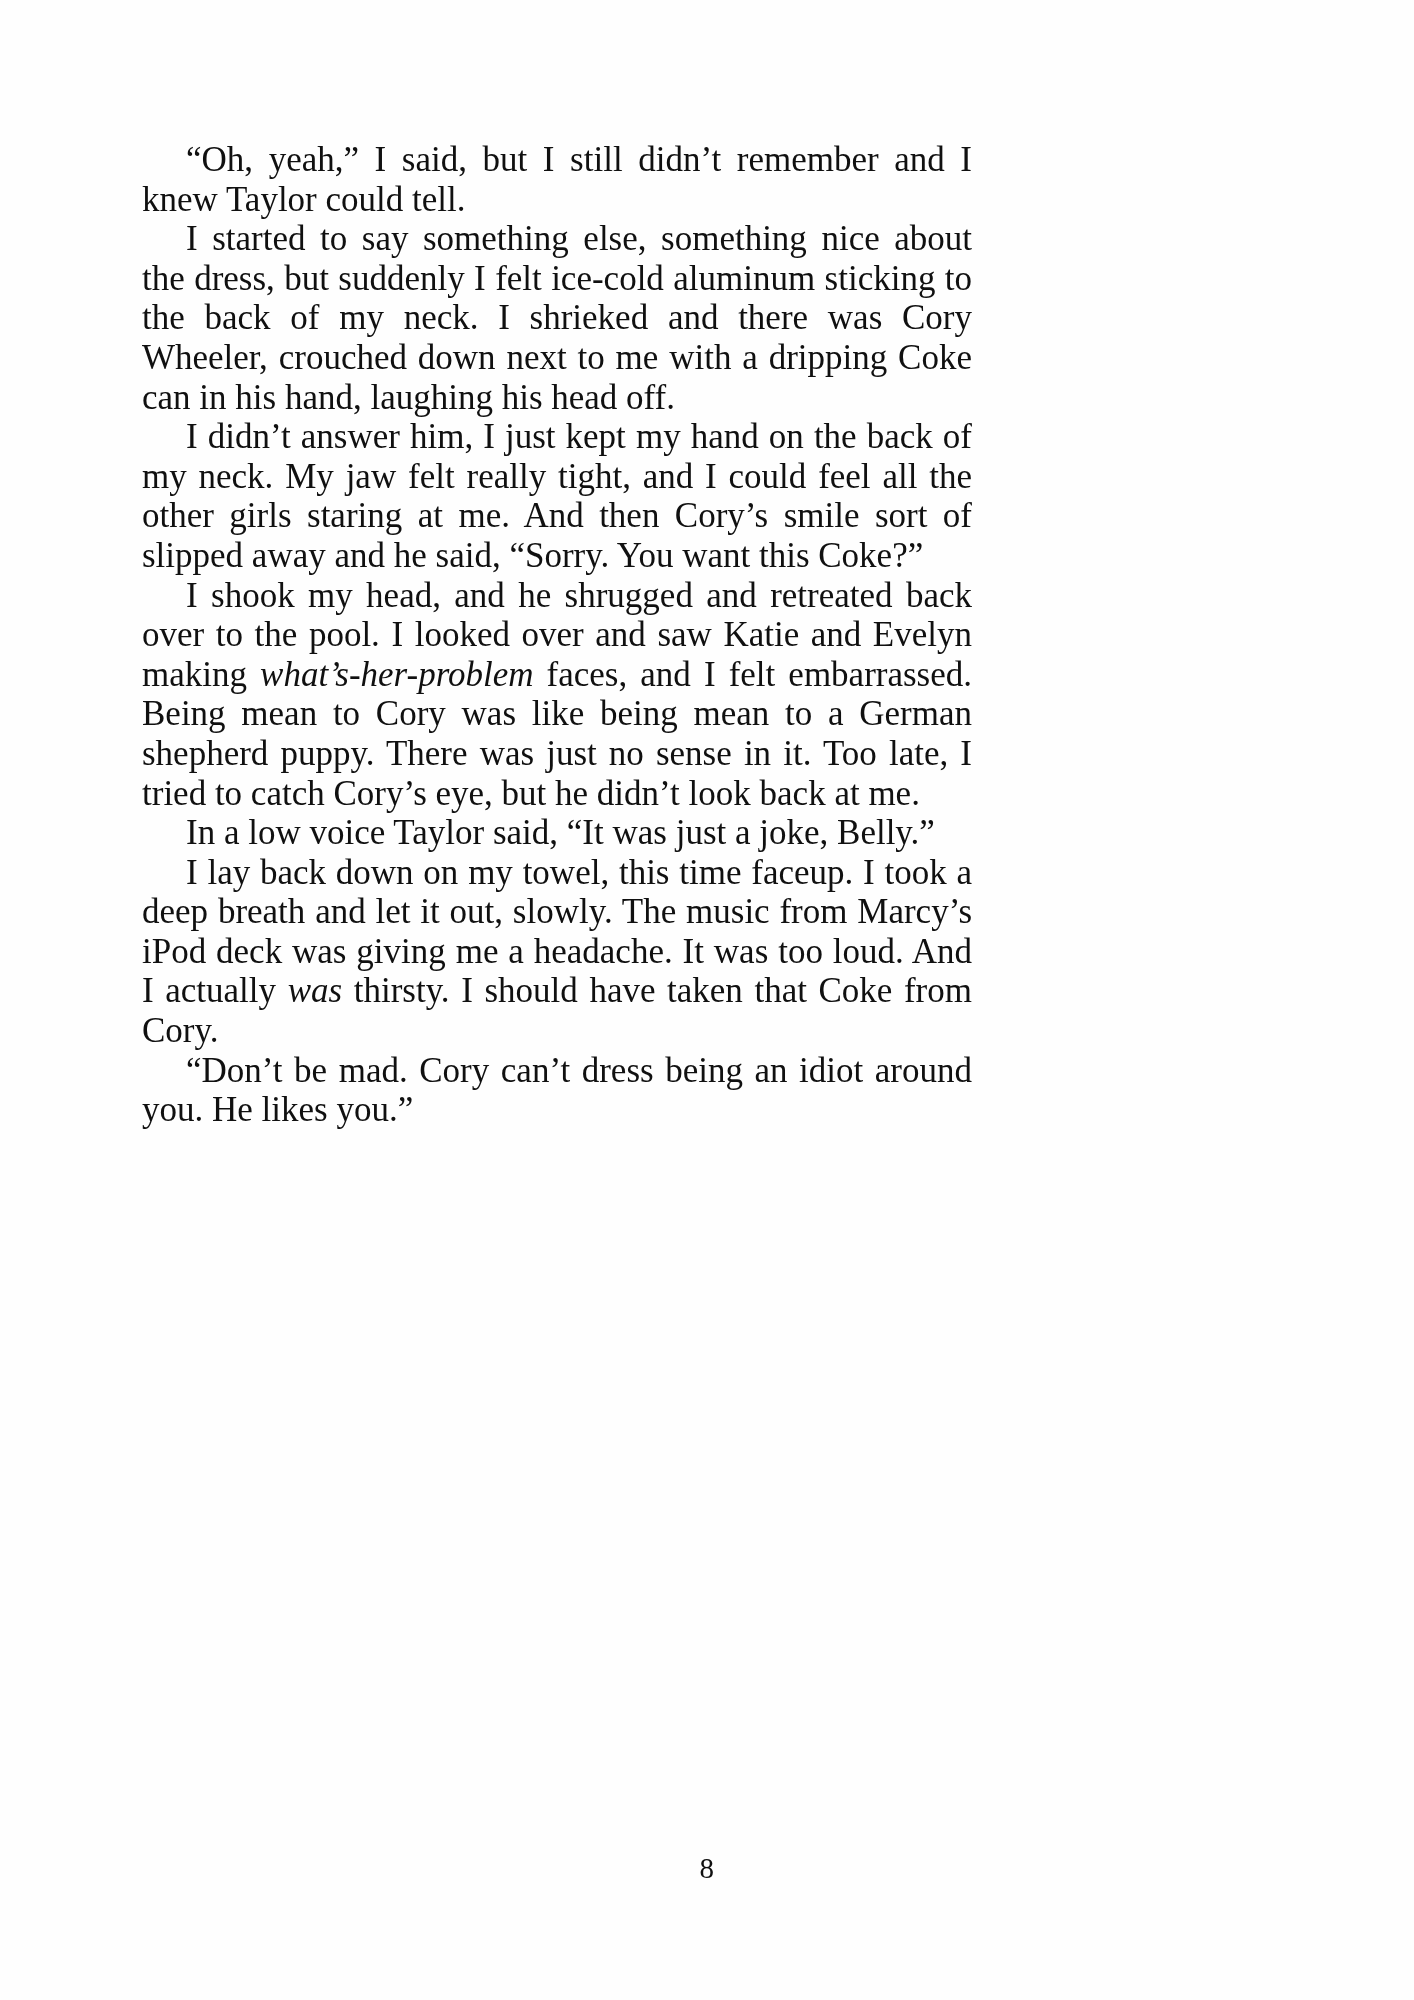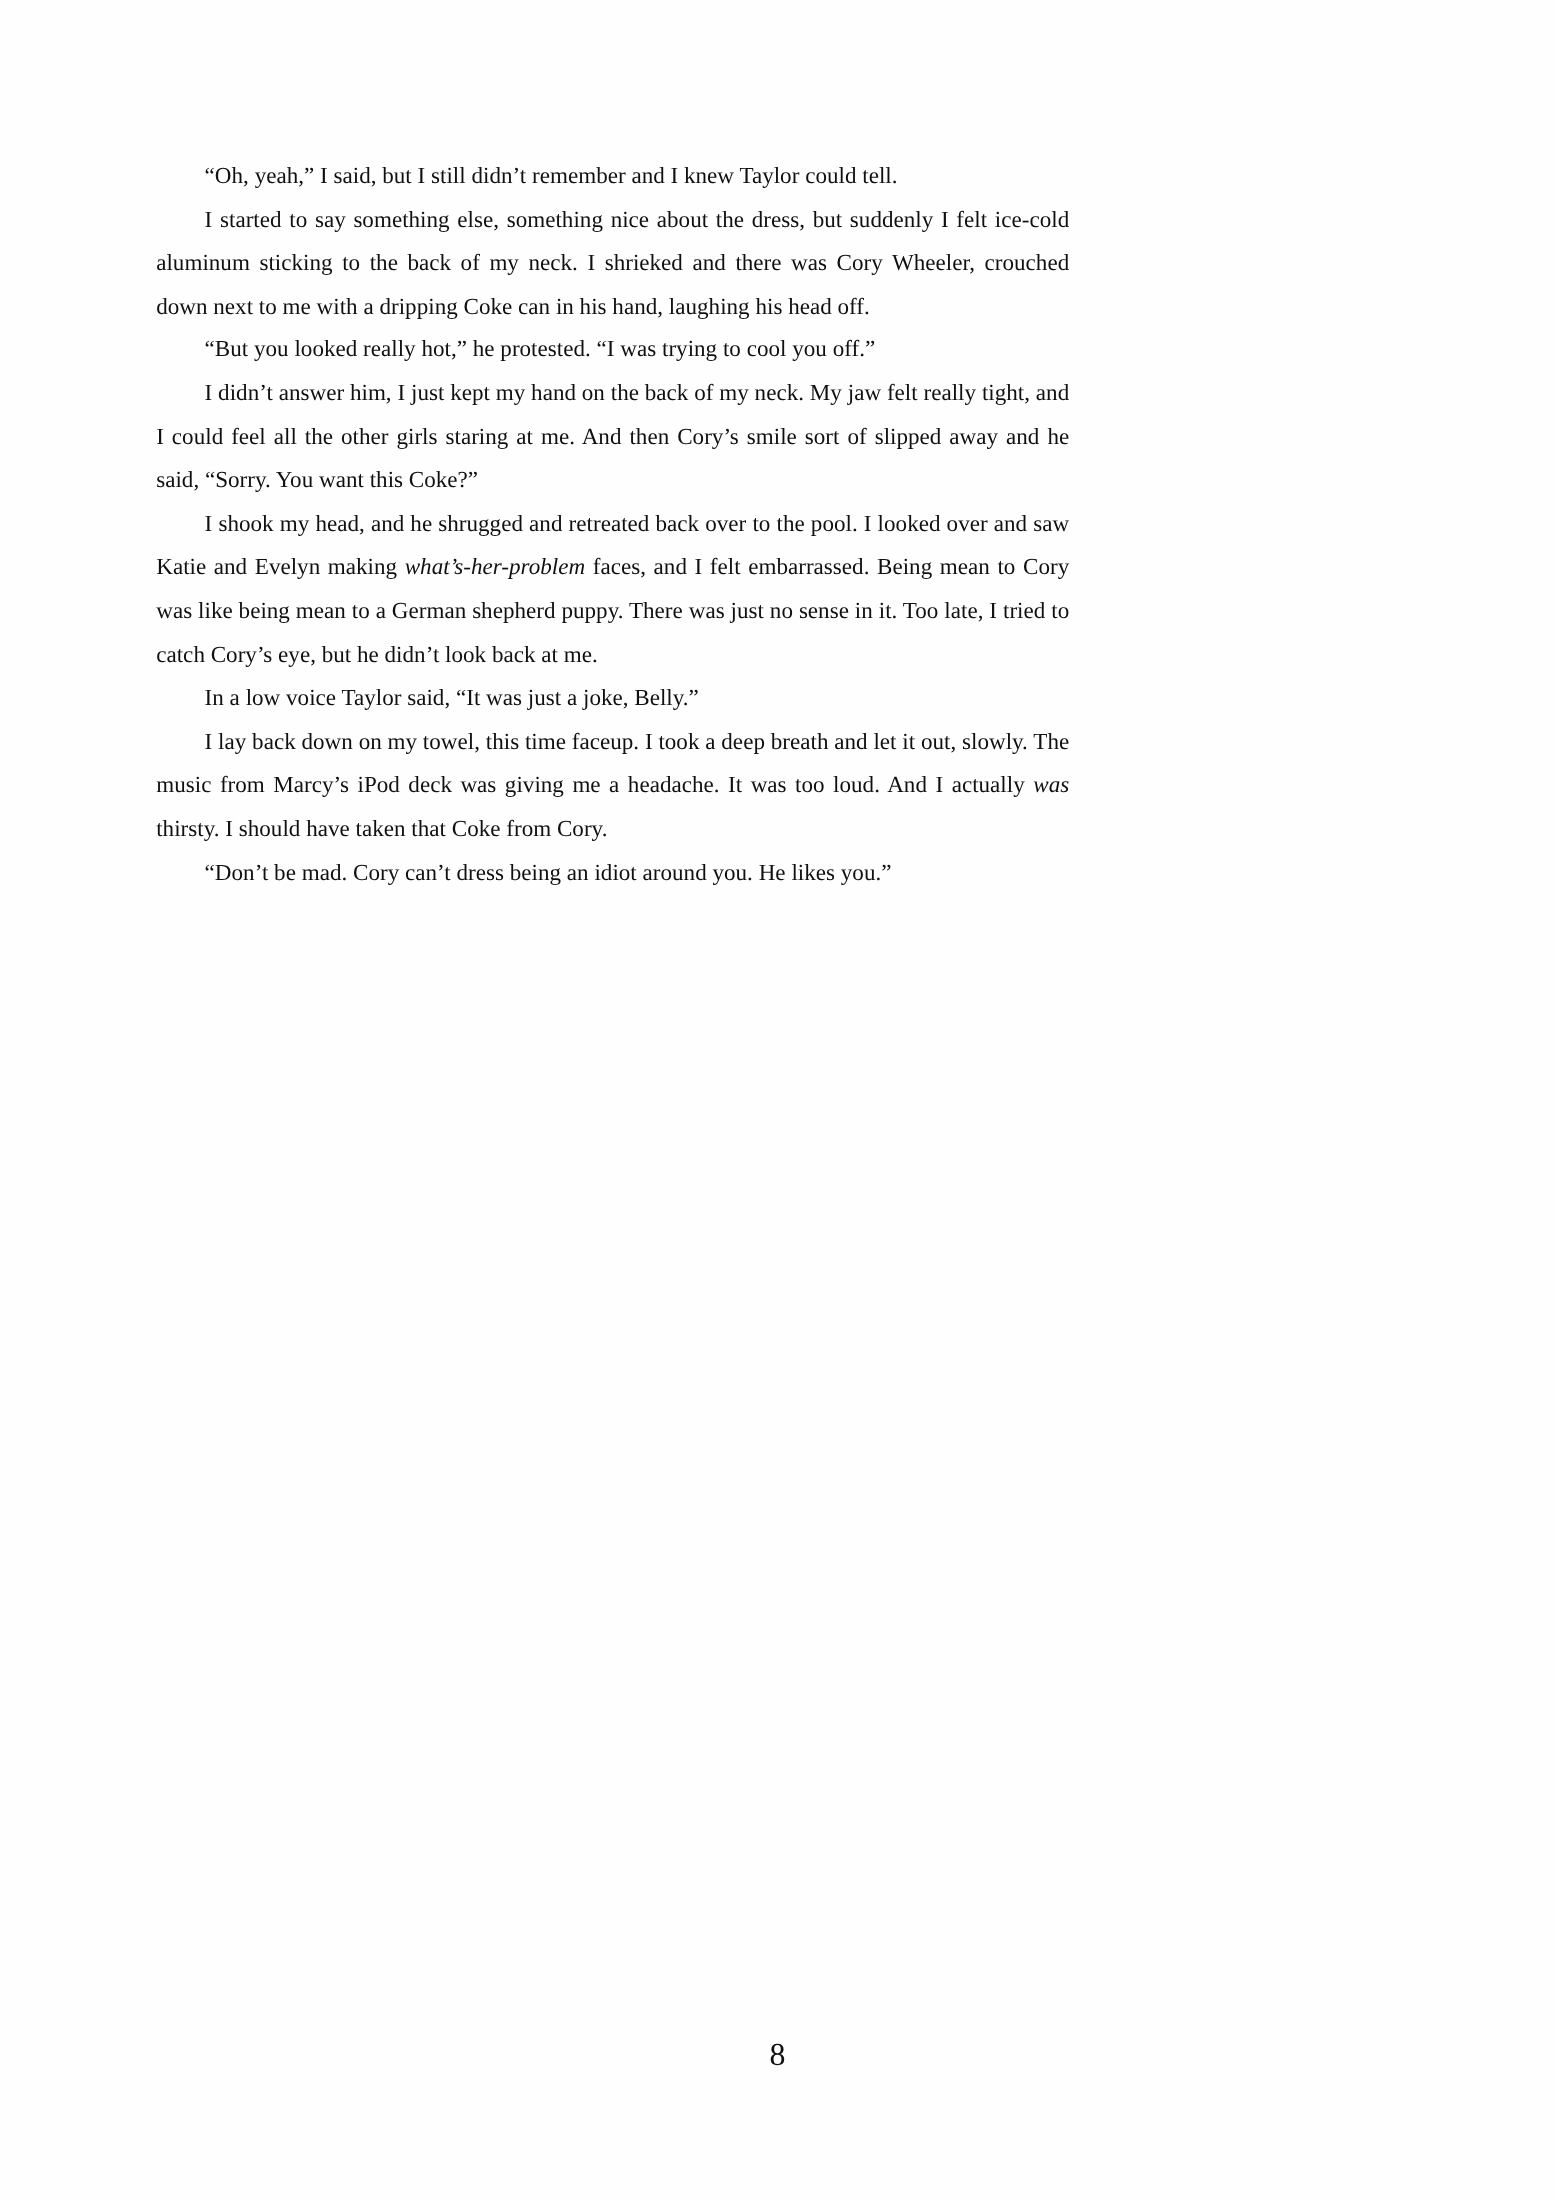--- a/index.html
+++ b/index.html
@@ -15,21 +15,21 @@
     margin: 0 auto;
     overflow: hidden;
     box-sizing: border-box;
   }
   .text-block {
     position: absolute;
     left: 142px;
     top: 140px;
     width: 830px;
     font-family: "Liberation Serif", "DejaVu Serif", serif;
-    font-size: 21px;
+    font-size: 35px;
     line-height: 39.6px;
     color: #101010;
     text-align: justify;
     text-justify: inter-word;
     -webkit-font-smoothing: antialiased;
   }
   .text-block p {
     margin: 0;
     padding: 0;
     text-indent: 44px;
@@ -60,21 +60,20 @@
 
   <div class="text-block">
 
     <p>“Oh, yeah,” I said, but I still didn’t remember and I knew Taylor could tell.</p>
 
     <p>I started to say something else, something nice about the dress, but suddenly I felt ice-cold aluminum sticking to the back of my neck. I shrieked and there was Cory Wheeler, crouched down next to me with a dripping Coke can in his hand, laughing his head off.</p>
 
 
 
 
-    <p>“But you looked really hot,” he protested. “I was trying to cool you off.”</p>
 
     <p>I didn’t answer him, I just kept my hand on the back of my neck. My jaw felt really tight, and I could feel all the other girls staring at me. And then Cory’s smile sort of slipped away and he said, “Sorry. You want this Coke?”</p>
 
     <p><span>I shook my head, and he shrugged and retreated back over to the pool. I looked over and saw Katie and Evelyn making </span><em class="it">what’s-her-problem</em><span> faces, and I felt embarrassed. Being mean to Cory was like being mean to a German shepherd puppy. There was just no sense in it. Too late, I tried to catch Cory’s eye, but he didn’t look back at me.</span></p>
 
     <p>In a low voice Taylor said, “It was just a joke, Belly.”</p>
 
     <p><span>I lay back down on my towel, this time faceup. I took a deep breath and let it out, slowly. The music from Marcy’s iPod deck was giving me a headache. It was too loud. And I actually </span><em class="it">was</em><span> thirsty. I should have taken that Coke from Cory.</span></p>
 
 

